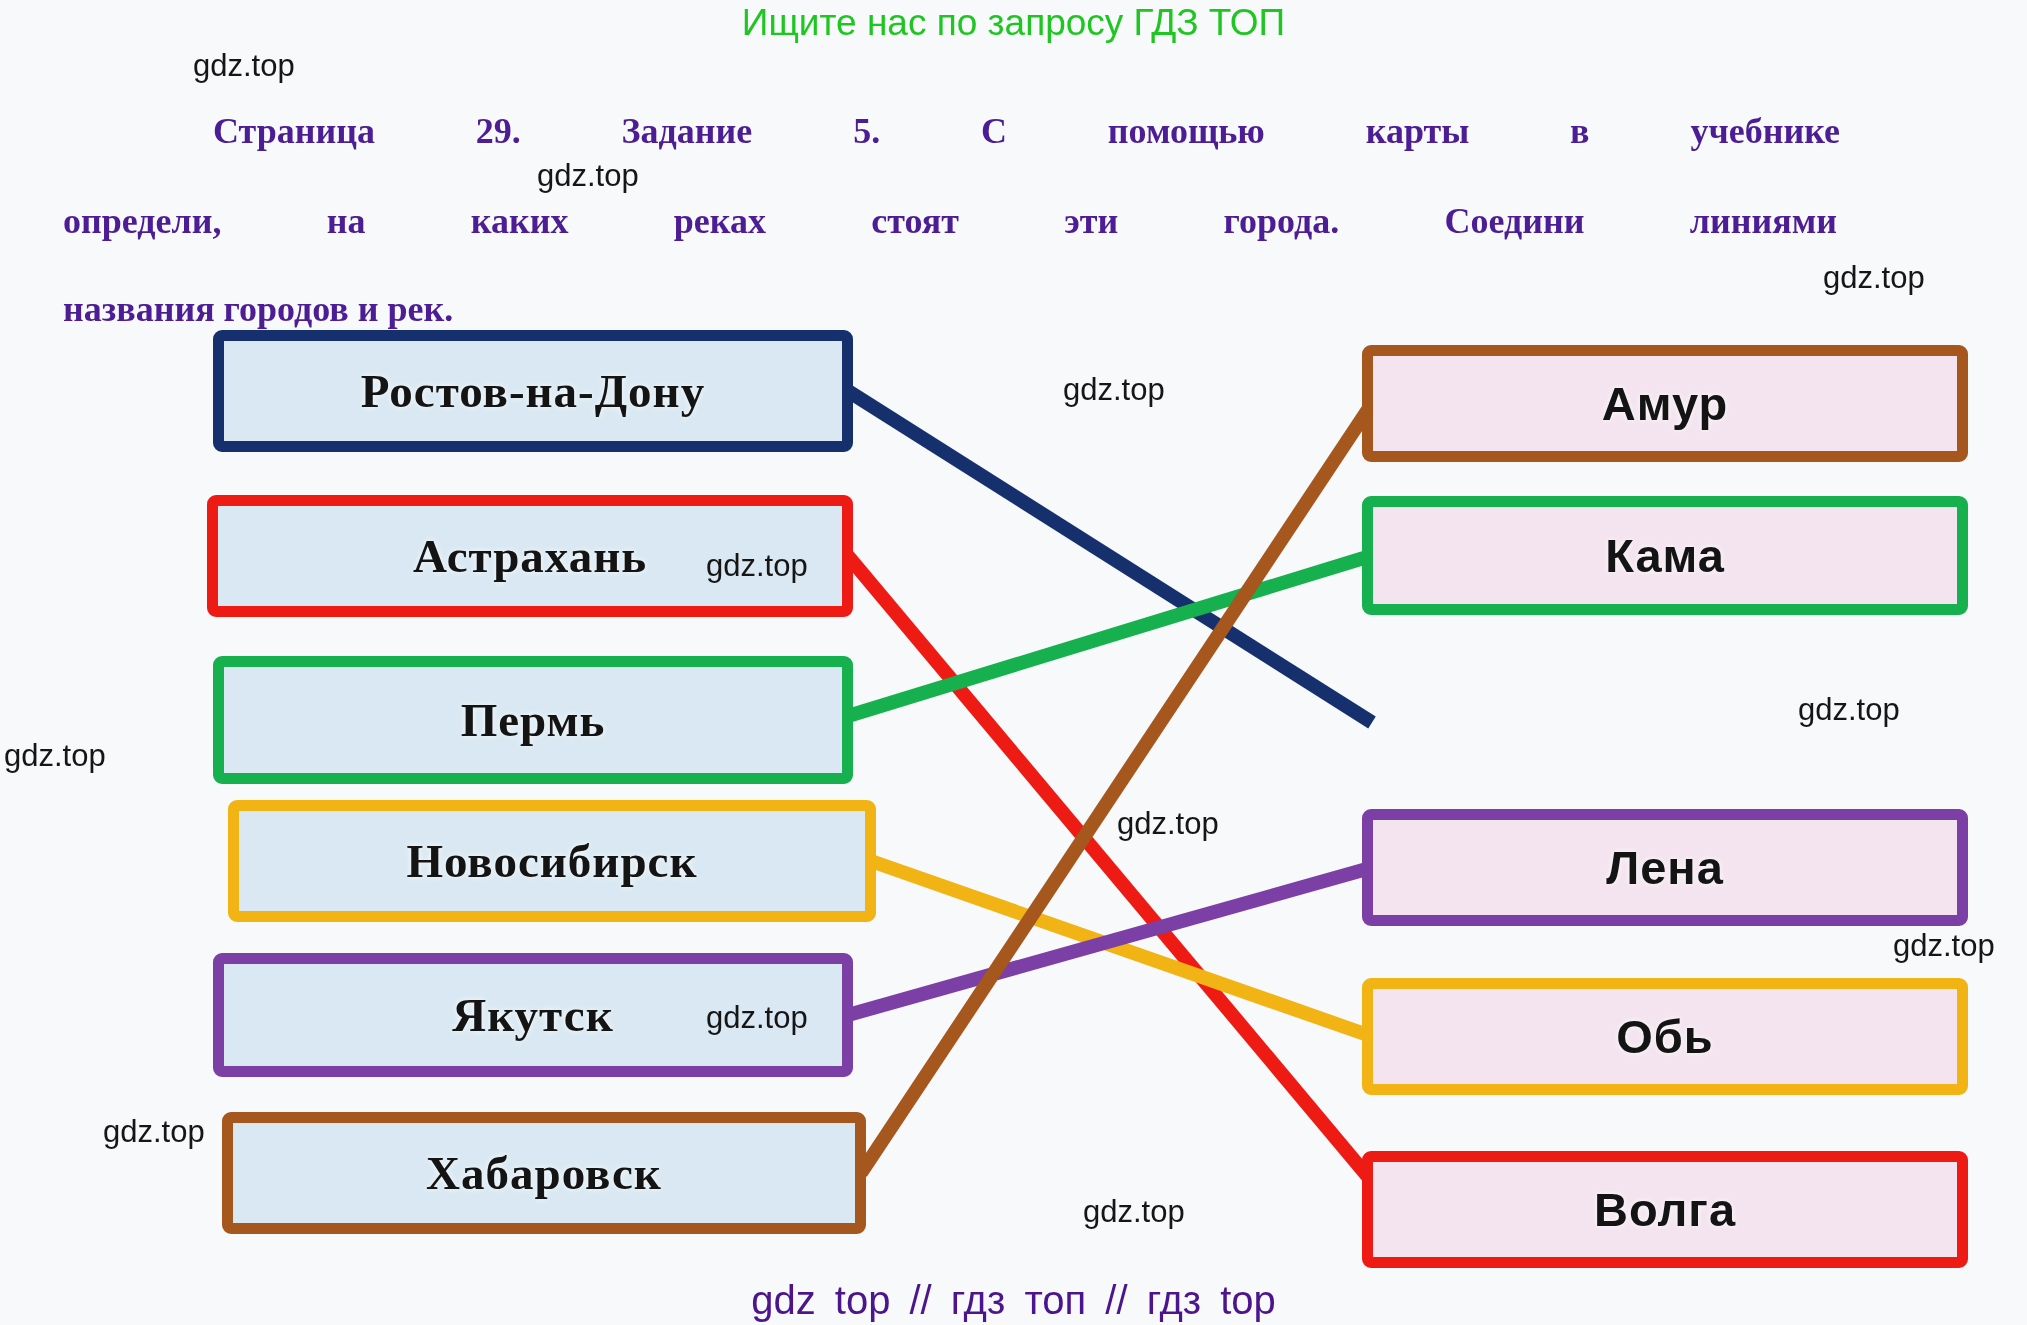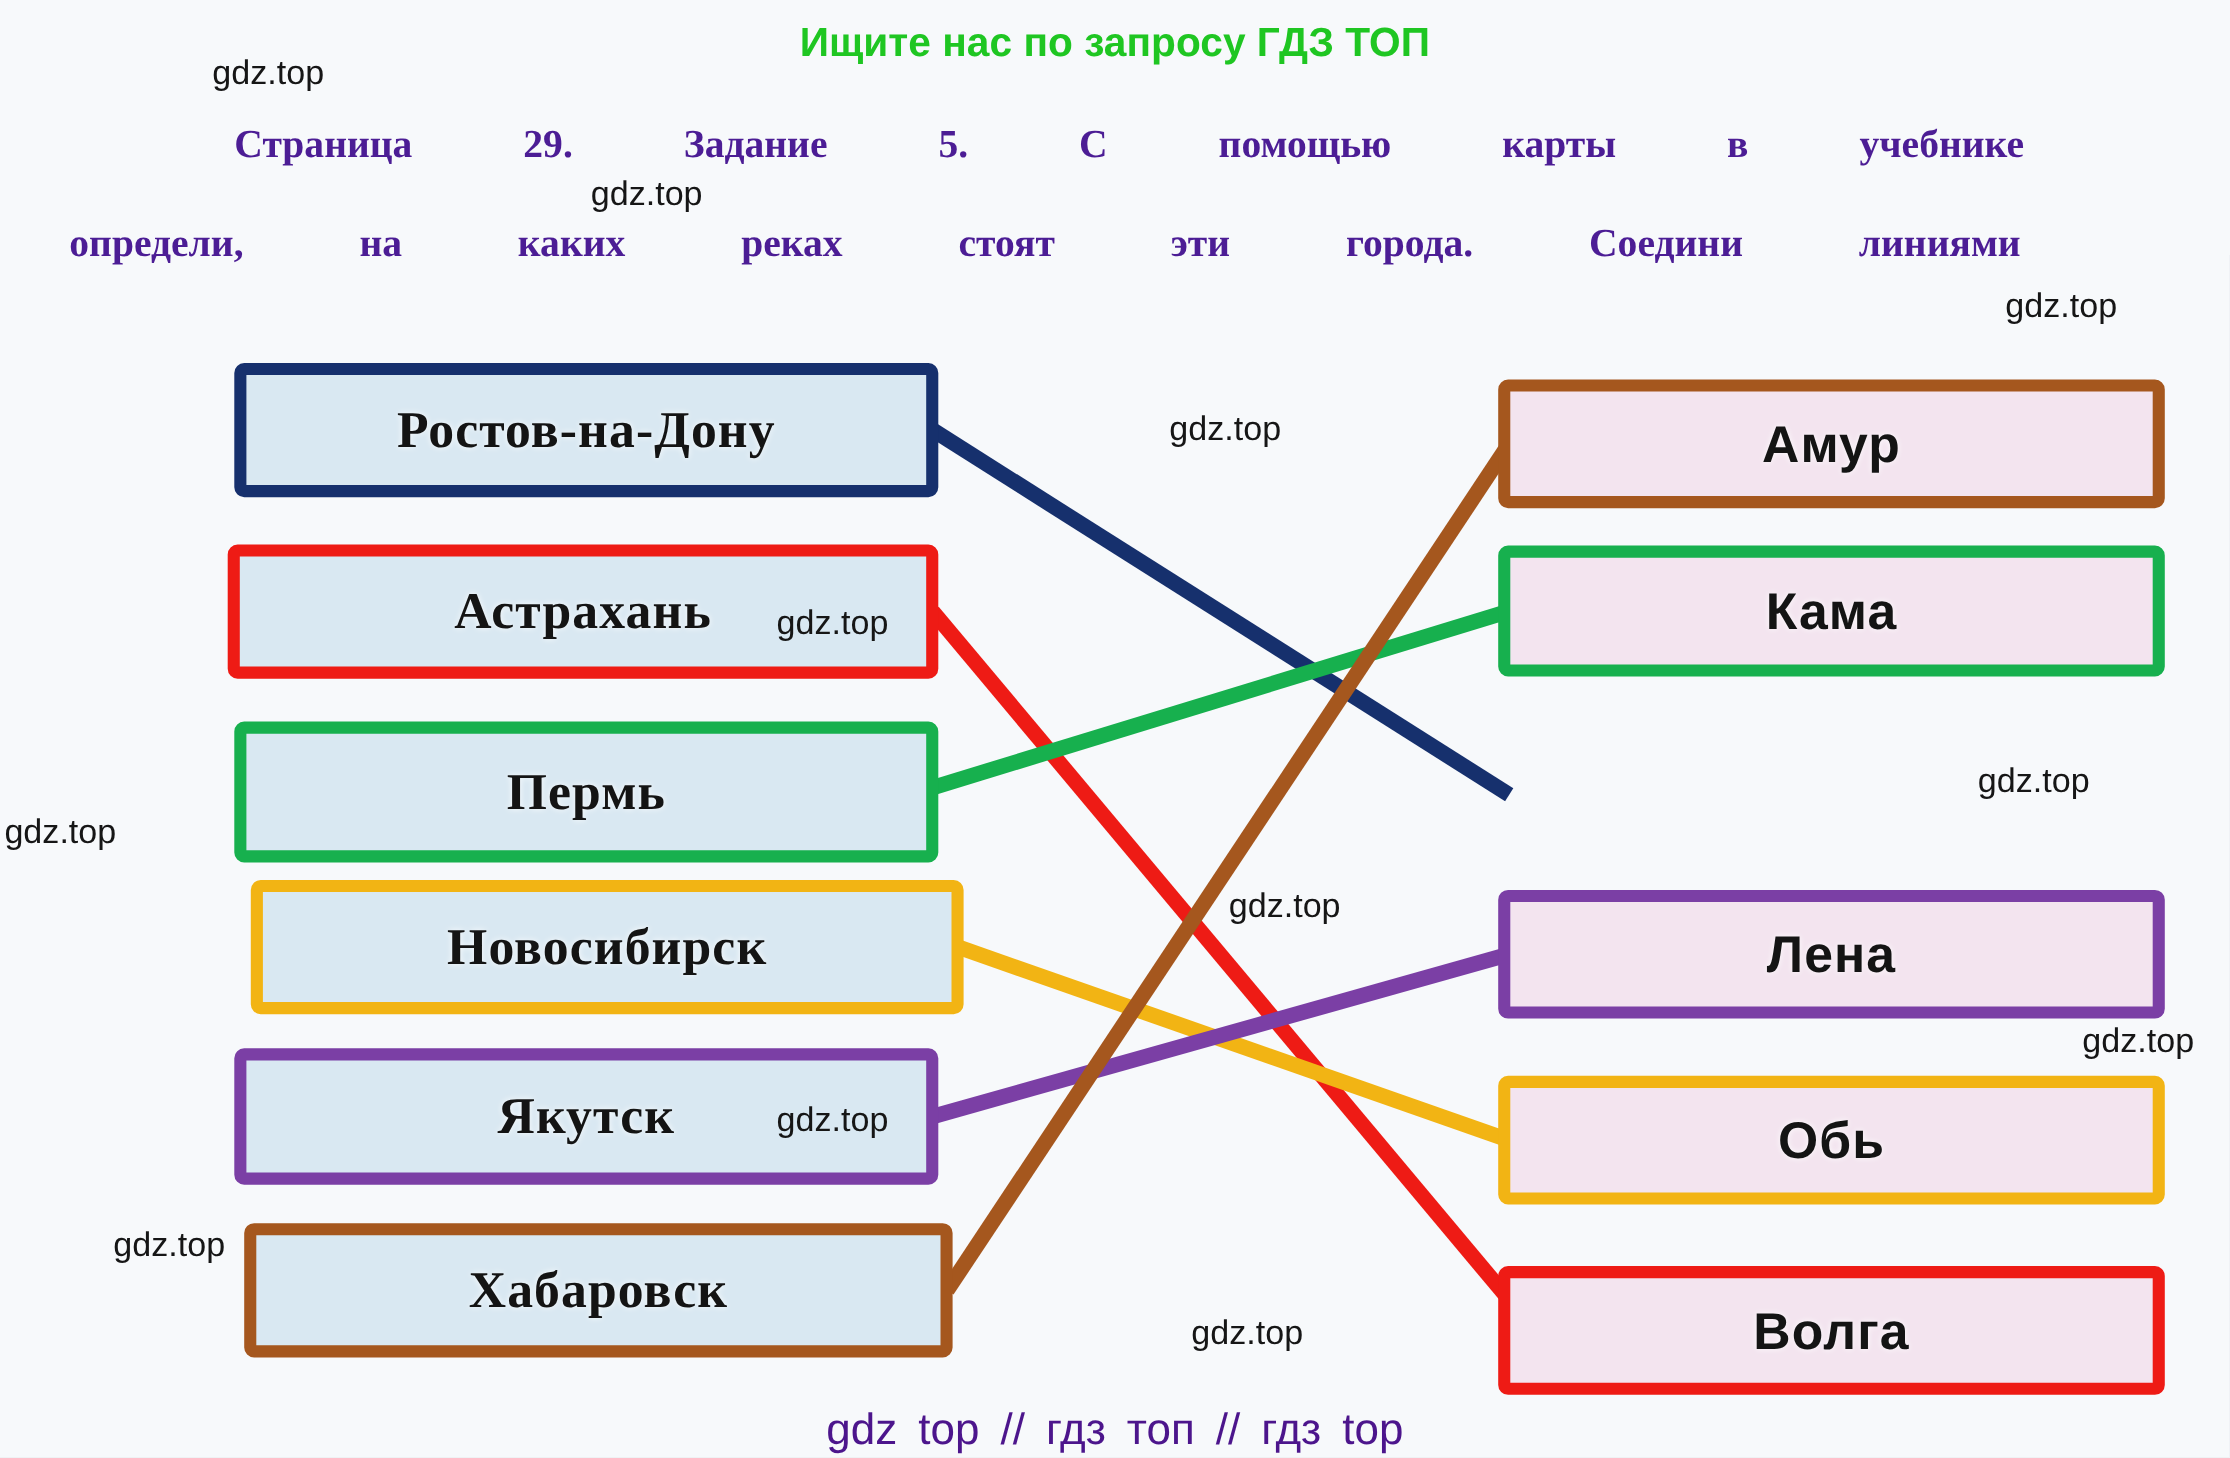--- a/index.html
+++ b/index.html
@@ -4,21 +4,21 @@
 <style>
   html,body{margin:0;padding:0;background:#e9ecef;}
   #stage{
     position:relative;width:2027px;height:1325px;overflow:hidden;
     background:#f7f9fb;
     font-family:"Liberation Sans",sans-serif;
   }
   
   .promo{
     position:absolute;top:2px;left:50%;transform:translateX(-50%);
-    font-size:37px;font-weight:700;color:#1fc622;white-space:nowrap;margin-top:16px;
+    font-size:37px;font-weight:400;color:#1fc622;white-space:nowrap;
   }
   
   .title-line{
     position:absolute;color:#4c1d95;
     font-family:"Liberation Serif",serif;font-weight:700;
     font-size:36px;line-height:62px;white-space:nowrap;
   }
   .title-line.j{white-space:normal;text-align:justify;text-align-last:justify;}
   #title-line-1{left:213px;top:100px;width:1627px;}
   #title-line-2{left:63px;top:190px;width:1774px;}
@@ -78,20 +78,21 @@
   <span class="wm w6">gdz.top</span>
   <span class="wm w7">gdz.top</span>
   <span class="wm w8">gdz.top</span>
   <span class="wm w9">gdz.top</span>
   <span class="wm w10">gdz.top</span>
   <span class="wm w11">gdz.top</span>
   <span class="wm w12">gdz.top</span>
 
   <div class="title-line j" id="title-line-1">Страница 29. Задание 5. С помощью карты в учебнике</div>
   <div class="title-line j" id="title-line-2">определи, на каких реках стоят эти города. Соедини линиями</div>
+  <div class="title-line" id="title-line-3">названия городов и рек.</div>
 
   <svg id="connection-lines">
       <line x1="848" y1="391" x2="1372" y2="722.5" stroke="#16306d" stroke-width="14"></line>
       <line x1="848" y1="556" x2="1372" y2="1181.5" stroke="#ee1b15" stroke-width="14"></line>
       <line x1="848" y1="716" x2="1372" y2="555.5" stroke="#17b04e" stroke-width="14"></line>
       <line x1="871" y1="861" x2="1372" y2="1036.5" stroke="#f2b414" stroke-width="14"></line>
       <line x1="848" y1="1015" x2="1372" y2="867.5" stroke="#7b3fa5" stroke-width="14"></line>
       <line x1="861" y1="1173" x2="1372" y2="403.5" stroke="#a5571e" stroke-width="14"></line>
     </svg>
 

